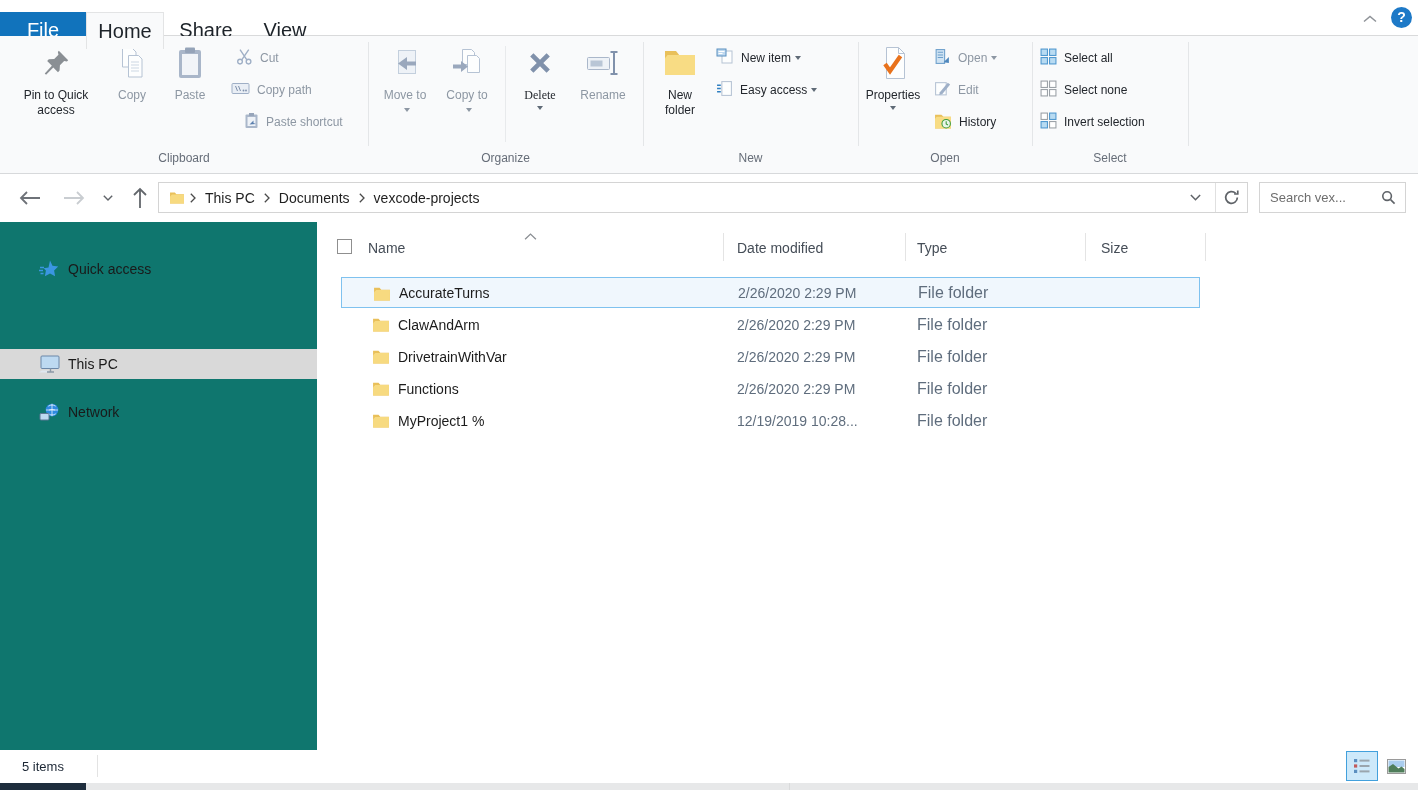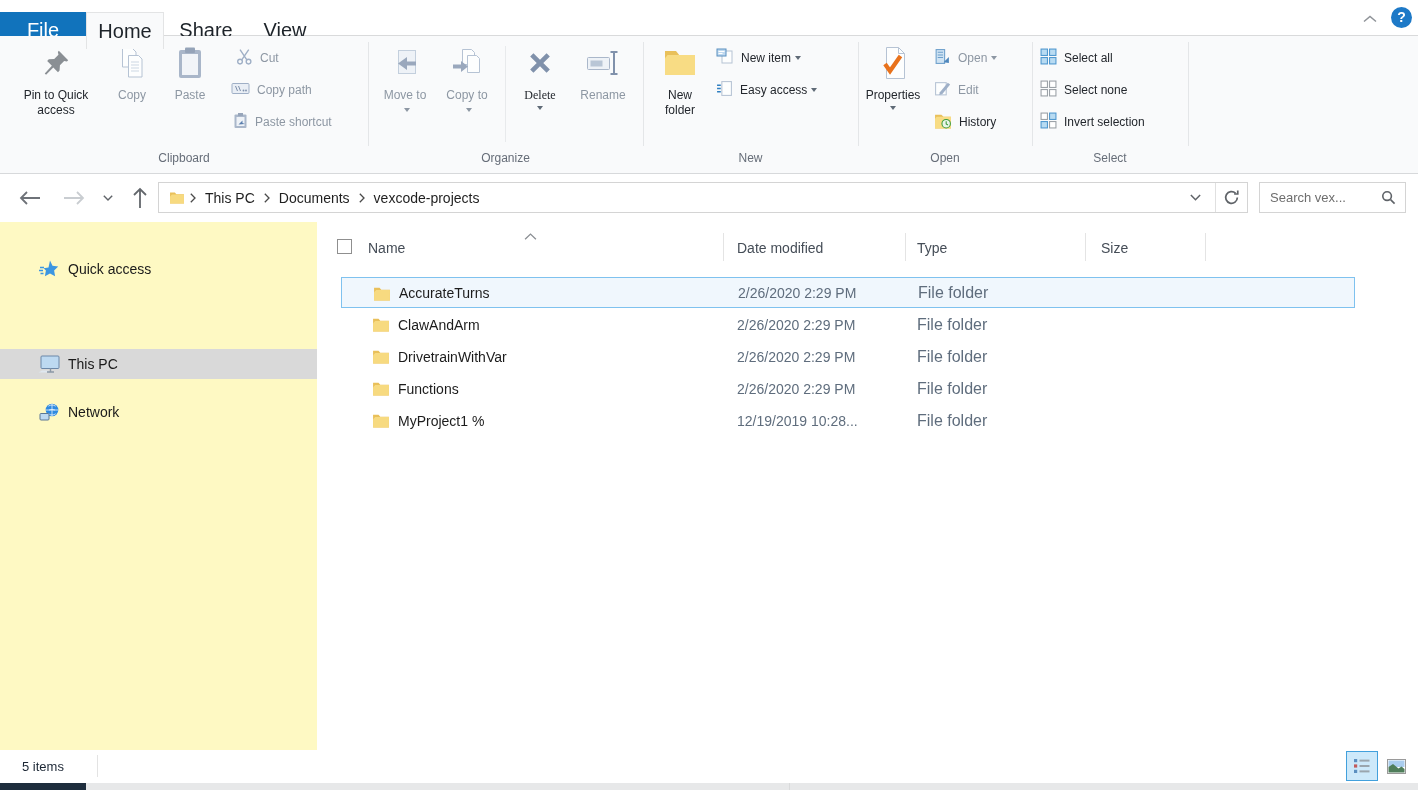--- a/index.html
+++ b/index.html
@@ -34,31 +34,31 @@
   .addrbox{position:absolute;left:158px;top:8px;width:1090px;height:31px;border:1px solid #d4d4d4;box-sizing:border-box;background:#fff;display:flex;align-items:center;}
   .crumbtxt{font-size:14px;color:#1f1f1f;padding:0 4px;white-space:nowrap;}
   .crumbsep{display:flex;align-items:center;padding:0 5px;}
   .addrspacer{flex:1;}
   .addrdivider{width:1px;height:29px;background:#e0e0e0;}
   .searchbox{position:absolute;left:1259px;top:8px;width:147px;height:31px;border:1px solid #d4d4d4;box-sizing:border-box;background:#fff;display:flex;align-items:center;}
   .searchbox input{flex:1;border:none;outline:none;font-family:"Liberation Sans",sans-serif;font-size:13px;color:#0f766e;padding:0 4px 0 10px;min-width:0;background:transparent;}
   .searchbox input::placeholder{color:#6e6e6e;opacity:1;}
 
   
-  .sidebar{position:absolute;left:0;top:222px;width:317px;height:533px;background:#fef9c3;}
+  .sidebar{position:absolute;left:0;top:222px;width:317px;height:533px;background:#0f766e;}
   .sbitem{position:absolute;left:0;width:317px;height:30px;display:flex;align-items:center;font-size:14px;color:#1a1a1a;}
   .sbitem .sbicon{width:22px;margin-left:38px;margin-right:8px;display:flex;justify-content:center;}
   .sbitem.selected{background:#d9d9d9;}
 
   
   .colhdr{position:absolute;font-size:14px;color:#454d57;top:238px;height:20px;line-height:20px;}
   .coldiv{position:absolute;top:233px;width:1px;height:28px;background:#e4e4e4;}
   .hdrcheck{position:absolute;left:337px;top:239px;width:13px;height:13px;border:1px solid #8f8f8f;background:#fff;}
   .sortchev{position:absolute;left:524px;top:226px;}
-  .row{position:absolute;left:341px;width:1014px;height:31px;display:flex;align-items:center;box-sizing:border-box;}
+  .row{position:absolute;left:341px;width:859px;height:31px;display:flex;align-items:center;box-sizing:border-box;}
   .row.selected{border:1px solid #7fc2ef;background:#f0f7fd;}
   .ficon{position:absolute;left:31px;top:8px;}
   .fname{position:absolute;left:57px;font-size:14px;color:#1c1c1c;white-space:nowrap;}
   .fdate{position:absolute;left:396px;font-size:14px;color:#5f6d7d;white-space:nowrap;}
   .ftype{position:absolute;left:576px;font-size:16px;color:#5f6d7d;}
   .fsize{position:absolute;left:760px;font-size:14px;color:#5f6d7d;}
 
   
   .statusbar{position:absolute;left:0;top:750px;width:1418px;height:33px;background:#fff;}
   .statustext{position:absolute;left:22px;top:9px;font-size:13px;color:#1b2634;}
@@ -145,21 +145,21 @@
   </div>
   <div class="smallrow" style="left:231px;top:42px;">
     <span><svg width="19" height="15" viewBox="0 0 19 15">
           <rect x="1" y="2.5" width="17" height="10" rx="1" fill="#e9eef5" stroke="#9fafc6"></rect>
           <path d="M4.5 5l2 5M7.5 5l2 5" stroke="#7e90ab"></path>
           <circle cx="12.5" cy="9.5" r=".9" fill="#7e90ab"></circle>
           <circle cx="15" cy="9.5" r=".9" fill="#7e90ab"></circle>
         </svg></span>
     <span class="dim">Copy path</span>
   </div>
-  <div class="smallrow" style="left:233px;top:74px;">
+  <div class="smallrow" style="left:244px;top:74px;">
     <span><svg width="15" height="17" viewBox="0 0 15 17">
           <rect x="1.5" y="2.5" width="12" height="13.5" rx="1" fill="#aab7ca"></rect>
           <rect x="3.5" y="5" width="8" height="9" fill="#eef2f7"></rect>
           <rect x="5" y="1" width="5" height="3" fill="#97a5ba"></rect>
           <path d="M5.5 12.5l4-4v2.6l2.5 1" fill="#5b7fae"></path>
         </svg></span>
     <span class="dim">Paste shortcut</span>
   </div>
 
   <div class="bigbtn" style="left:378px;width:54px;">

